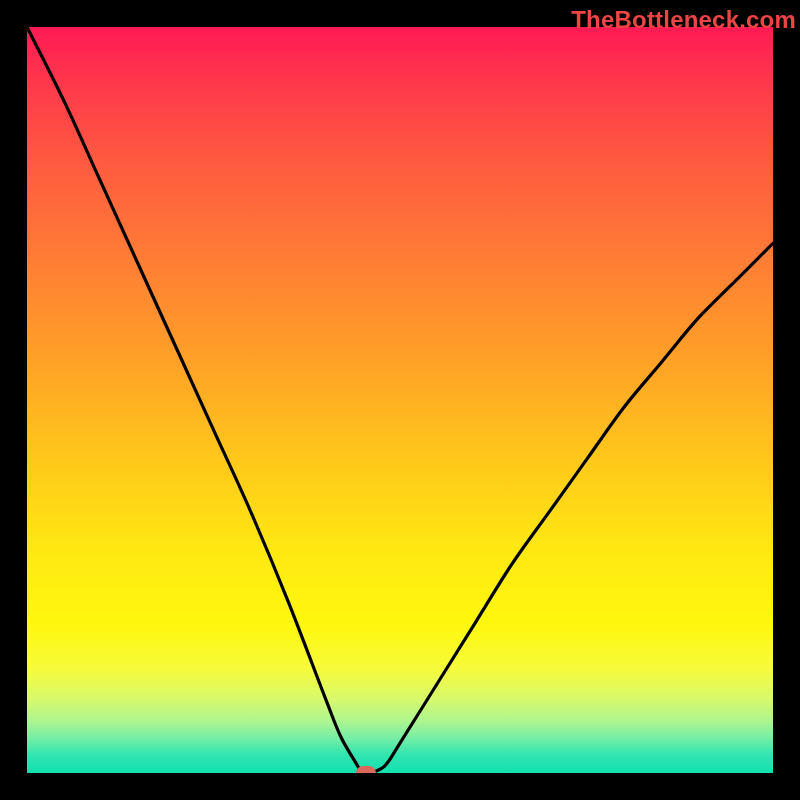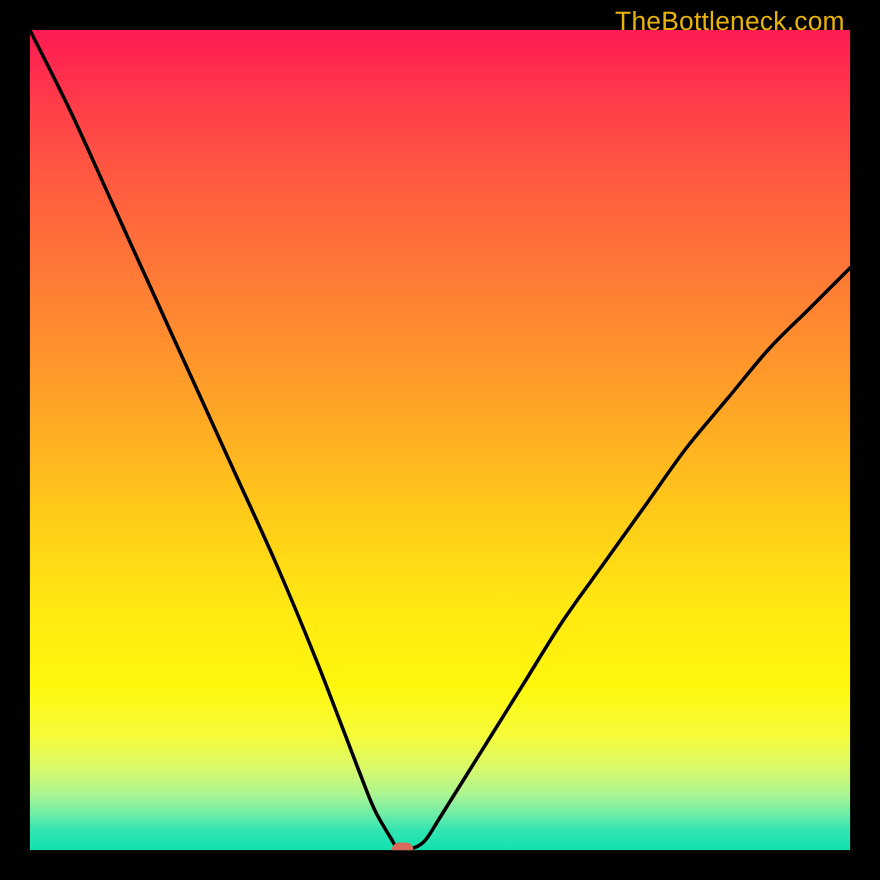--- a/index.html
+++ b/index.html
@@ -8,24 +8,24 @@
     width: 800px;
     height: 800px;
     background: #000;
     position: relative;
     font-family: Arial, Helvetica, sans-serif;
     overflow: hidden;
   }
   .watermark {
     position: absolute;
     top: 6px;
-    right: 32px;
-    color: #eab308;
+    right: 4px;
+    color: #ef4444;
     font-size: 24px;
-    font-weight: 400;
+    font-weight: 700;
     letter-spacing: 0.2px;
     z-index: 20;
   }
   .plot-area {
     position: absolute;
     left: 27px;
     top: 27px;
     width: 746px;
     height: 746px;
     overflow: hidden;

